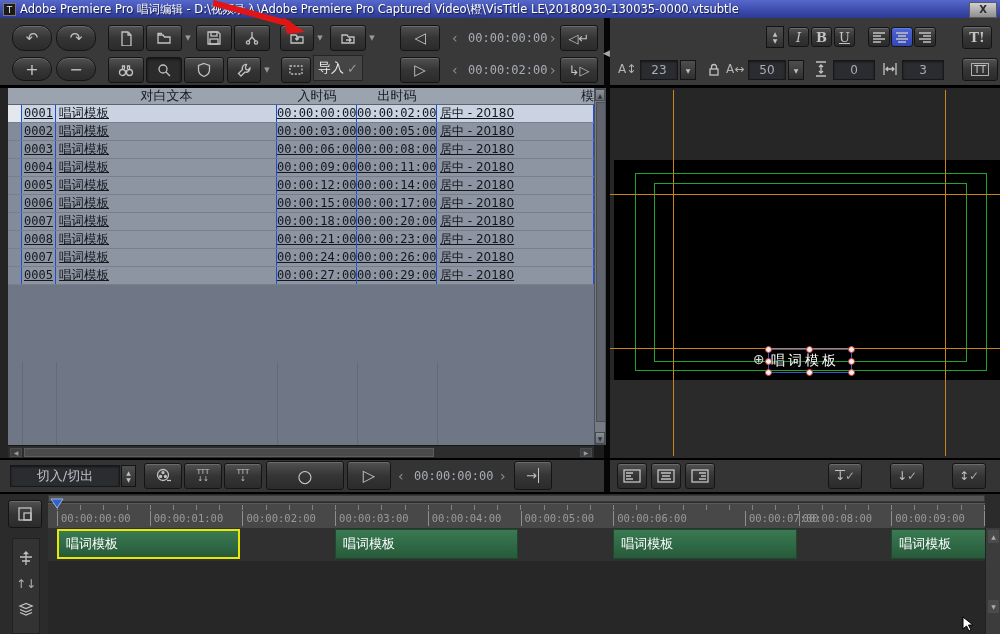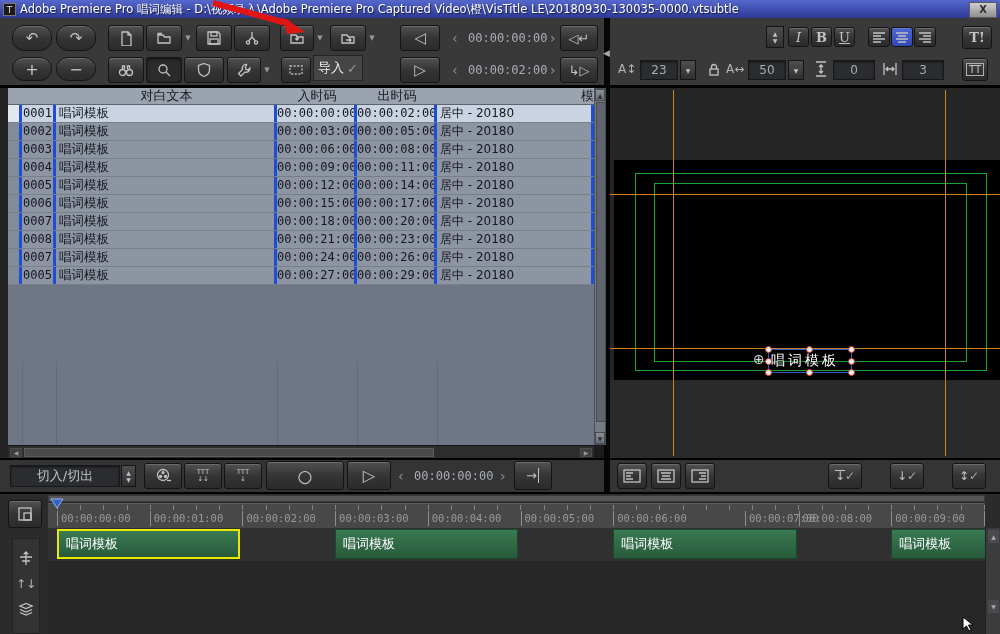--- a/index.html
+++ b/index.html
@@ -40,21 +40,21 @@
   
   .sep-h{position:absolute;left:0;width:1000px;background:#000;}
   .sep-v{position:absolute;background:#060606;}
   
   .table{position:absolute;left:8px;top:88px;width:586px;height:357px;background:#6f7787;overflow:hidden;}
   .thead{display:grid;grid-template-columns:48px 221px 80px 80px 1fr;height:16px;line-height:16px;
     background:#9ba3af;border-bottom:1px solid #5d636d;color:#16191f;font-size:13px;}
   .thead div{overflow:hidden;white-space:nowrap;}
   .trow{display:grid;grid-template-columns:14px 34px 221px 80px 80px 1fr;height:17px;line-height:16px;
     background:#8d95a3;border-bottom:1px solid #777f8d;color:#14171c;font-size:12.5px;}
-  .trow div{overflow:hidden;white-space:nowrap;border-right:3px solid #1d4ed8;box-sizing:border-box;}
+  .trow div{overflow:hidden;white-space:nowrap;border-right:1px solid #1d4ed8;box-sizing:border-box;text-decoration:underline;}
   .trow .marker{background:#828b99;}
   .trow.selected{background:#c9d3e1;}
   .trow.selected .marker{background:#e3e7ee;}
   .cell-num{font-family:"DejaVu Sans Mono","Liberation Mono",monospace;font-size:12px;text-align:center;}
   .cell-tc{font-family:"DejaVu Sans Mono","Liberation Mono",monospace;font-size:12px;text-align:center;}
   .cell-text{padding-left:3px;}
   .cell-style{padding-left:3px;font-size:12px;}
   .tempty{position:absolute;left:0;top:274px;width:586px;height:171px;background:#6f7787;
     background-image:linear-gradient(#636b79,#636b79),linear-gradient(#636b79,#636b79),linear-gradient(#636b79,#636b79),linear-gradient(#636b79,#636b79),linear-gradient(#636b79,#636b79);
     background-size:1px 100%;background-repeat:no-repeat;background-position:14px 0,48px 0,269px 0,349px 0,429px 0;}
@@ -277,21 +277,21 @@
     <div class="field" style="left:223px;top:42px;width:42px;height:20px;justify-content:center;font-size:12px">
         <span>0</span>
       </div>
     <div class="abs" style="left:272px;top:43px">
       <svg class="ic" width="16" height="16">
           <path d="M2 2v12M14 2v12M4 8h8M6 6L4 8l2 2M10 6l2 2-2 2"></path>
         </svg></div>
     <div class="field" style="left:292px;top:42px;width:42px;height:20px;justify-content:center;font-size:12px">
         <span>3</span>
       </div>
-    <div class="btn" style="left:352px;top:40px;width:26px;height:23px;font-size:10px">
+    <div class="btn" style="left:352px;top:40px;width:36px;height:23px;font-size:10px">
         <span style="border:1px solid #b0b0b0;padding:0 2px">TT</span>
       </div>
   </div>
 
   <div class="sep-h" style="top:85px;height:3px"></div>
   <div class="sep-v" style="left:604px;top:18px;width:6px;height:474px"></div>
   <div class="abs" style="left:603px;top:48px;color:#a8a8a8;font-size:9px;z-index:5">◀</div>
   <div class="abs" style="left:0;top:88px;width:8px;height:370px;background:#242424"></div>
 
   <div class="table">

